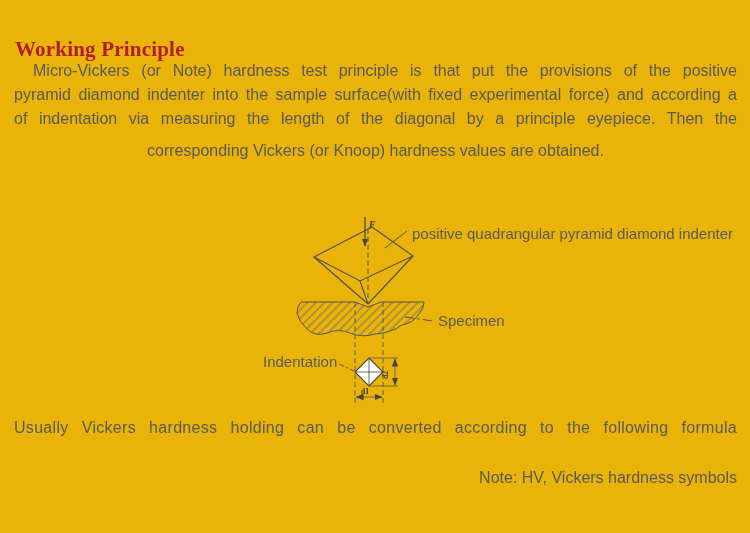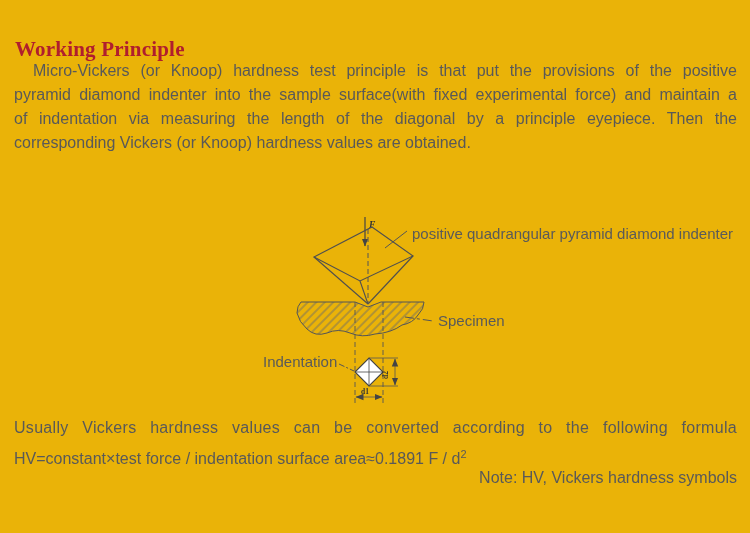--- a/index.html
+++ b/index.html
@@ -8,42 +8,42 @@
     font-family:"Liberation Sans", sans-serif; color:#595959; overflow:hidden;padding-left:32px;
   }
   .title {
     position:absolute; left:15px; top:24px;
     font-family:"Liberation Serif", serif; font-weight:bold;
     font-size:21px; line-height:22px; color:#b01e2e; letter-spacing:0.2px;
   }
   .intro { position:absolute; left:14px; top:59px; width:723px; font-size:16px; line-height:24px; }
   .intro .jline { text-align:justify; text-align-last:justify; }
   .intro .firstline { text-indent:19px; }
-  .intro .lastline { text-align:left; }
+  .intro .lastline { text-align:center;margin-top:8px; }
   .diagram { position:absolute; left:255px; top:215px; width:490px; height:200px; }
   .diagram text.biglabel { font-family:"Liberation Sans", sans-serif; font-size:15px; fill:#5a5a5a; }
   .diagram text.dimlabel { font-family:"Liberation Serif", serif; font-size:7.5px; font-weight:bold; fill:#333; }
   .diagram text.flabel  { font-family:"Liberation Serif", serif; font-size:9.5px; font-weight:bold; font-style:italic; fill:#333; }
   .bline { position:absolute; left:14px; width:723px; font-size:16px; line-height:24px; color:#595959; }
   .b1 { top:416px; text-align:justify; text-align-last:justify; letter-spacing:0.3px; }
   .b2 { top:442px; }
   .b2 sup { font-size:11px; }
   .b3 { top:466px;text-align:right; }
   .b4 { top:490px; white-space:pre-wrap; }
 </style>
 </head>
 <body>
 
 <div class="page">
 
   <h1 class="title">Working Principle</h1>
 
   <div class="intro">
-    <div class="jline firstline">Micro-Vickers (or Knoop) hardness test principle is that put the provisions of the positive</div>
-    <div class="jline">pyramid diamond indenter into the sample surface(with fixed experimental force) and maintain a</div>
+    <div class="jline firstline">Micro-Vickers (or Note) hardness test principle is that put the provisions of the positive</div>
+    <div class="jline">pyramid diamond indenter into the sample surface(with fixed experimental force) and according a</div>
     <div class="jline">of indentation via measuring the length of the diagonal by a principle eyepiece. Then the</div>
     <div class="lastline">corresponding Vickers (or Knoop) hardness values are obtained.</div>
   </div>
 
   <svg class="diagram" viewBox="0 0 490 200" width="490" height="200">
     <defs>
       <pattern id="hatch" width="6" height="6" patternUnits="userSpaceOnUse" patternTransform="rotate(45)">
         <line x1="3" y1="0" x2="3" y2="6" stroke="#6a6a6a" stroke-width="0.9"></line>
       </pattern>
       <marker id="arr" markerWidth="9" markerHeight="9" refX="7.5" refY="4" orient="auto-start-reverse" markerUnits="userSpaceOnUse">
@@ -86,17 +86,16 @@
     </g>
     <text class="dimlabel" x="136" y="157" transform="rotate(-90 136 160)" text-anchor="middle">d2</text>
 
     <line x1="101" y1="182" x2="127" y2="182" stroke="#555" stroke-width="0.8" marker-start="url(#arr)" marker-end="url(#arr)"></line>
     <text class="dimlabel" x="110" y="179" text-anchor="middle">d1</text>
 
     <text class="biglabel" x="8" y="152">Indentation</text>
     <line x1="84" y1="149" x2="99" y2="156" stroke="#555" stroke-width="1" stroke-dasharray="6,2,2,2"></line>
   </svg>
 
-  <div class="bline b1">Usually Vickers hardness values can be converted according to the following formula</div>
-  <div class="bline b2"><span>HV=constant×test force / indentation surface area≈0.1891 F / d</span><sup>2</sup></div>
+  <div class="bline b1">Usually Vickers hardness holding can be converted according to the following formula</div>
   <div class="bline b3">Note: HV, Vickers hardness symbols</div>
 
 </div>
 
 </body></html>

